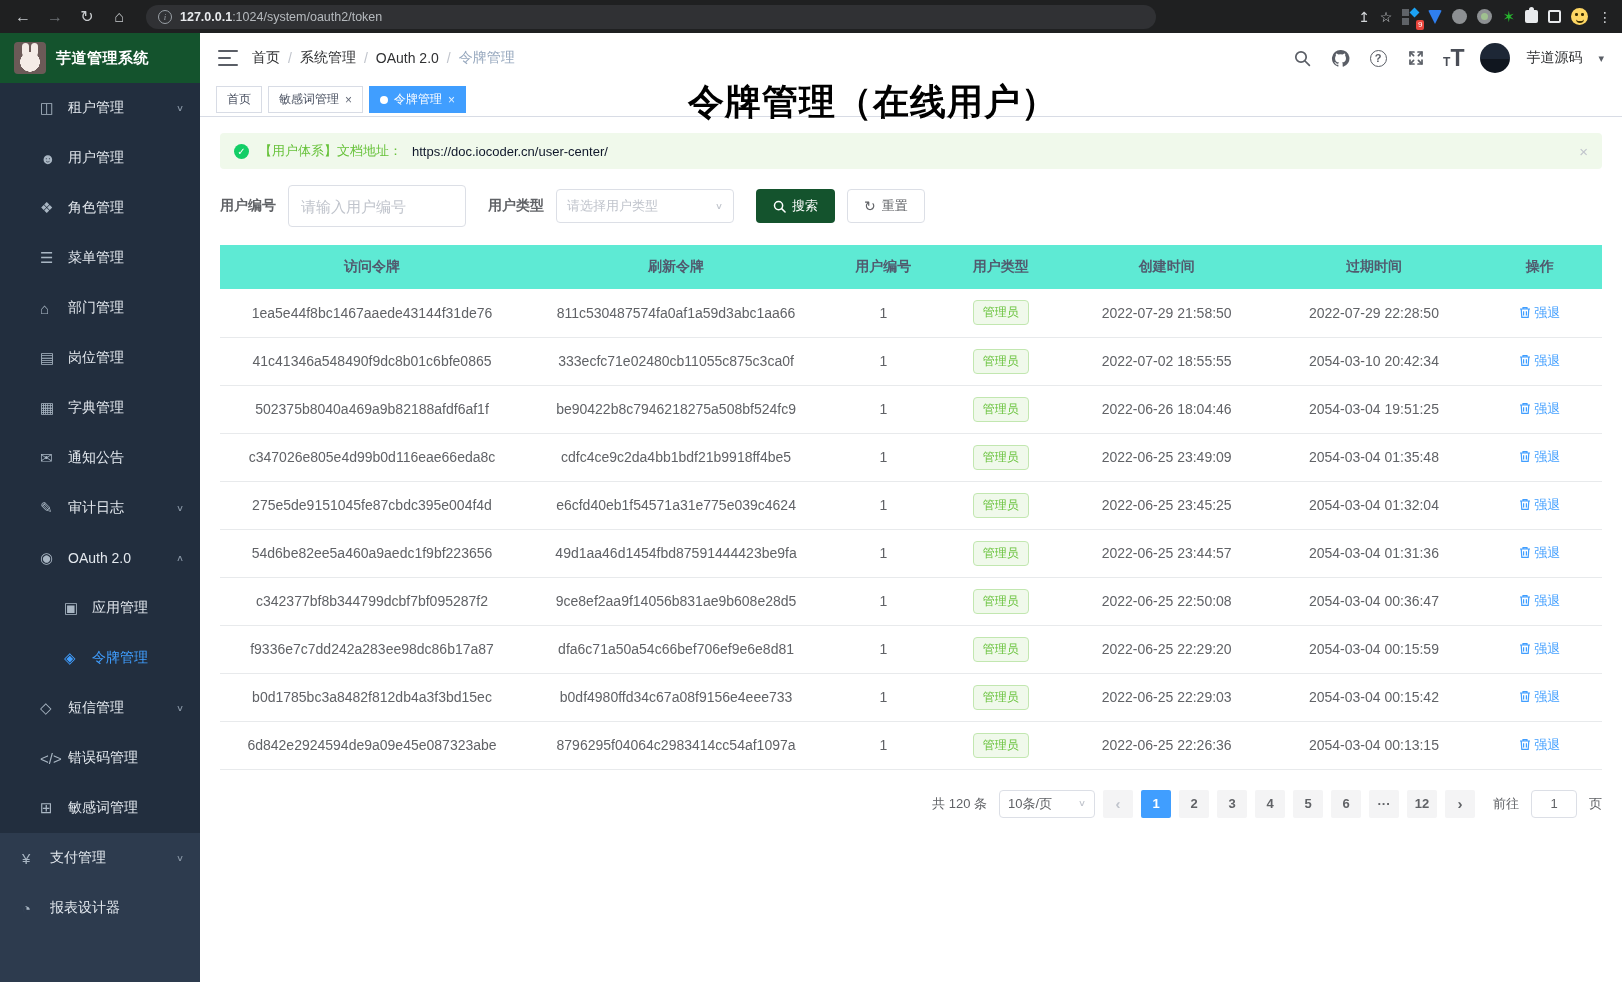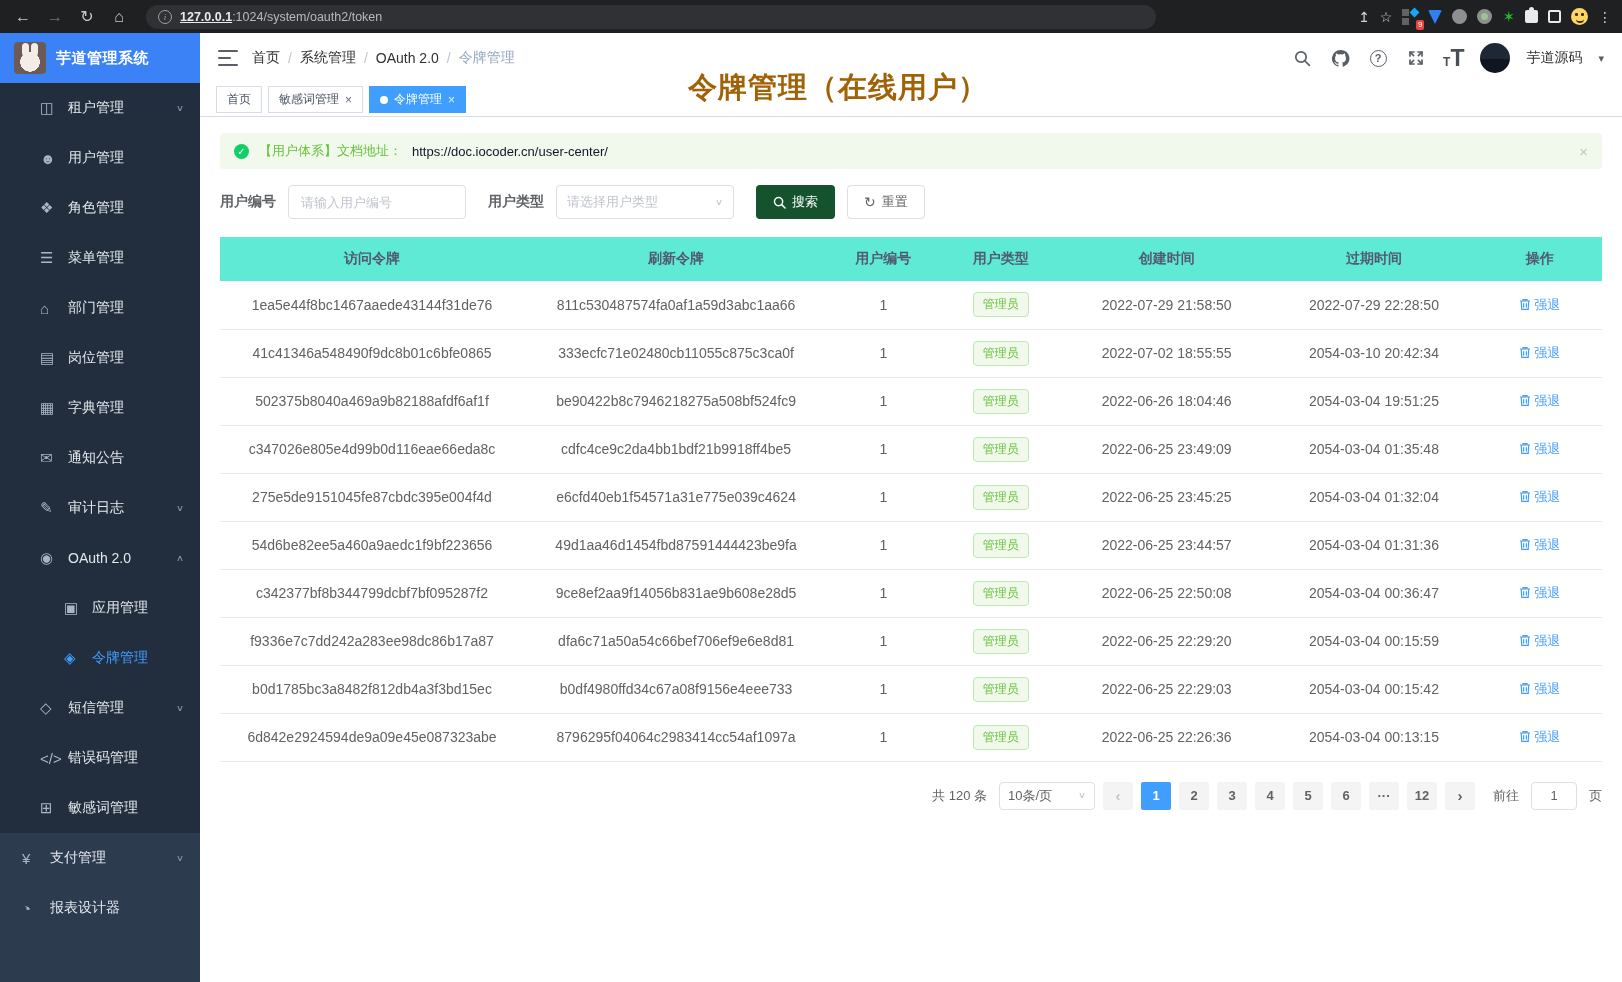--- a/index.html
+++ b/index.html
@@ -11,21 +11,21 @@
   .browser-bar { height:33px; background:#1f2021; display:flex; align-items:center;
     padding:0 10px; gap:6px; color:#c7cacd; }
   .nav-btn { width:26px; height:26px; display:flex; align-items:center; justify-content:center;
     font-size:16px; color:#c7cacd; border-radius:50%; cursor:pointer; }
   .nav-btn.dim { color:#6d7175; }
   .url-pill { flex:0 0 1010px; height:24px; margin-left:8px; background:#303134; border-radius:13px;
     display:flex; align-items:center; padding:0 12px; gap:8px; font-size:12.5px; }
   .info-circle { width:14px; height:14px; border:1px solid #9aa0a6; border-radius:50%;
     color:#9aa0a6; font-size:9px; display:flex; align-items:center; justify-content:center;
     font-family:"Liberation Serif",serif; font-style:italic; }
-  .url-host { color:#e8eaed; font-weight:700;text-decoration:underline; }
+  .url-host { color:#e8eaed; font-weight:700; }
   .url-rest { color:#b6babe; }
   .chrome-right { display:flex; align-items:center; gap:10px; margin-left:auto; }
   .chrome-ic { font-size:14px; color:#d2d5d8; cursor:pointer; }
   .ext-grid { position:relative; width:16px; height:16px; }
   .ext-grid i { position:absolute; width:7px; height:7px; background:#5f6368; }
   .ext-grid i:nth-child(1){left:0;top:0;}
   .ext-grid i:nth-child(2){left:0;top:9px;}
   .ext-grid i:nth-child(3){left:9px;top:0;background:#1ba3f5;transform:rotate(45deg);}
   .ext-badge { position:absolute; right:-6px; bottom:-5px; background:#e8453c; color:#fff;
     font-size:8px; padding:0 2px; border-radius:2px; line-height:10px; }
@@ -43,21 +43,21 @@
   .face::before { content:""; position:absolute; left:4px; top:5px; width:2.5px; height:2.5px;
     background:#3b2d00; border-radius:50%; box-shadow:6px 0 0 #3b2d00; }
   .face::after { content:""; position:absolute; left:4.5px; top:9px; width:8px; height:4px;
     border-bottom:2px solid #3b2d00; border-radius:0 0 8px 8px; }
 
   
   .app { display:flex; height:949px; }
 
   
   .sidebar { width:200px; background:#2d3b4e; color:#dfe4ea; display:flex; flex-direction:column; }
-  .logo-row { height:50px; background:#3b82f6; display:flex; align-items:center; gap:10px;
+  .logo-row { height:50px; background:#14532d; display:flex; align-items:center; gap:10px;
     padding:0 14px; flex:0 0 auto; }
   .bunny { width:32px; height:32px; border-radius:4px;
     background:radial-gradient(circle at 50% 62%, #f4ece6 0 38%, #6b5a57 39%); position:relative; overflow:hidden; }
   .bunny::before, .bunny::after { content:""; position:absolute; top:1px; width:7px; height:13px;
     background:#f4ece6; border-radius:4px; }
   .bunny::before { left:8px; } .bunny::after { right:8px; }
   .logo-title { font-size:15px; font-weight:700; color:#fff; letter-spacing:0.5px; }
   .menu { flex:1; overflow:hidden; }
   .menu-item { height:50px; display:flex; align-items:center; padding:0 16px 0 40px;
     background:#222e3e; font-size:14px; color:#e3e8ee; cursor:pointer; position:relative; }
@@ -107,22 +107,22 @@
   .alert { height:36px; background:#f0f9eb; border-radius:4px; display:flex; align-items:center;
     gap:10px; padding:0 14px; margin-bottom:16px; }
   .check-circle { width:15px; height:15px; border-radius:50%; background:#13ce66; color:#fff;
     font-size:10px; display:flex; align-items:center; justify-content:center; }
   .alert-text { font-size:13px; color:#67c23a; }
   .alert-link { font-size:13px; color:#0f172a; cursor:pointer; }
   .alert-close { margin-left:auto; color:#c0c4cc; font-size:15px; cursor:pointer; }
 
   .filters { display:flex; align-items:center; gap:12px; margin-bottom:18px; }
   .f-label { font-size:14px; font-weight:700; color:#606266; }
-  .f-input { width:178px; height:34px; border:1px solid #dcdfe6; border-radius:4px;
-    font-size:13px; padding:0 12px; color:#606266; outline:none; margin-right:10px; }
+  .f-input { width:178px; height:42px; border:1px solid #dcdfe6; border-radius:4px;
+    font-size:15px; padding:0 12px; color:#606266; outline:none; margin-right:10px; }
   .f-input::placeholder { color:#c0c4cc; }
   .f-select { width:178px; height:34px; border:1px solid #dcdfe6; border-radius:4px;
     display:flex; align-items:center; justify-content:space-between; padding:0 10px;
     font-size:13px; color:#c0c4cc; cursor:pointer; margin-right:10px; }
   .sel-chevron { color:#c0c4cc; font-size:11px; transform:scaleY(0.8); }
   .btn { height:34px; border-radius:4px; display:inline-flex; align-items:center; gap:6px;
     padding:0 16px; font-size:13px; cursor:pointer; border:1px solid transparent; }
   .btn-primary { background:#14532d; color:#fff; }
   .btn-plain { background:#fff; color:#606266; border-color:#dcdfe6; }
   .refresh-ic { font-size:14px; }
@@ -151,22 +151,22 @@
   .pg-btn { min-width:30px; height:28px; background:#f4f4f5; border:none; border-radius:2px;
     font-size:13px; font-weight:600; color:#606266; cursor:pointer; display:inline-flex;
     align-items:center; justify-content:center; padding:0 6px; }
   .pg-btn[data-active="1"] { background:#409eff; color:#fff; }
   .pg-prev { color:#c0c4cc; font-size:15px; }
   .pg-next { font-size:15px; }
   .pg-goto { display:flex; align-items:center; gap:12px; margin-left:10px; }
   .pg-input { width:46px; height:28px; border:1px solid #dcdfe6; border-radius:4px;
     text-align:center; font-size:13px; color:#606266; outline:none; }
 
-  .annotation { position:absolute; left:688px; top:68px; font-size:29px; font-weight:600;
-    color:#a16207; letter-spacing:1px; pointer-events:none; }
+  .annotation { position:absolute; left:688px; top:78px; font-size:36px; font-weight:600;
+    color:#000000; letter-spacing:1px; pointer-events:none; }
 </style>
 </head>
 <body>
 
 <div class="screen">
 
   <div class="browser-bar">
     <span class="nav-btn">←</span>
     <span class="nav-btn dim">→</span>
     <span class="nav-btn">↻</span>

